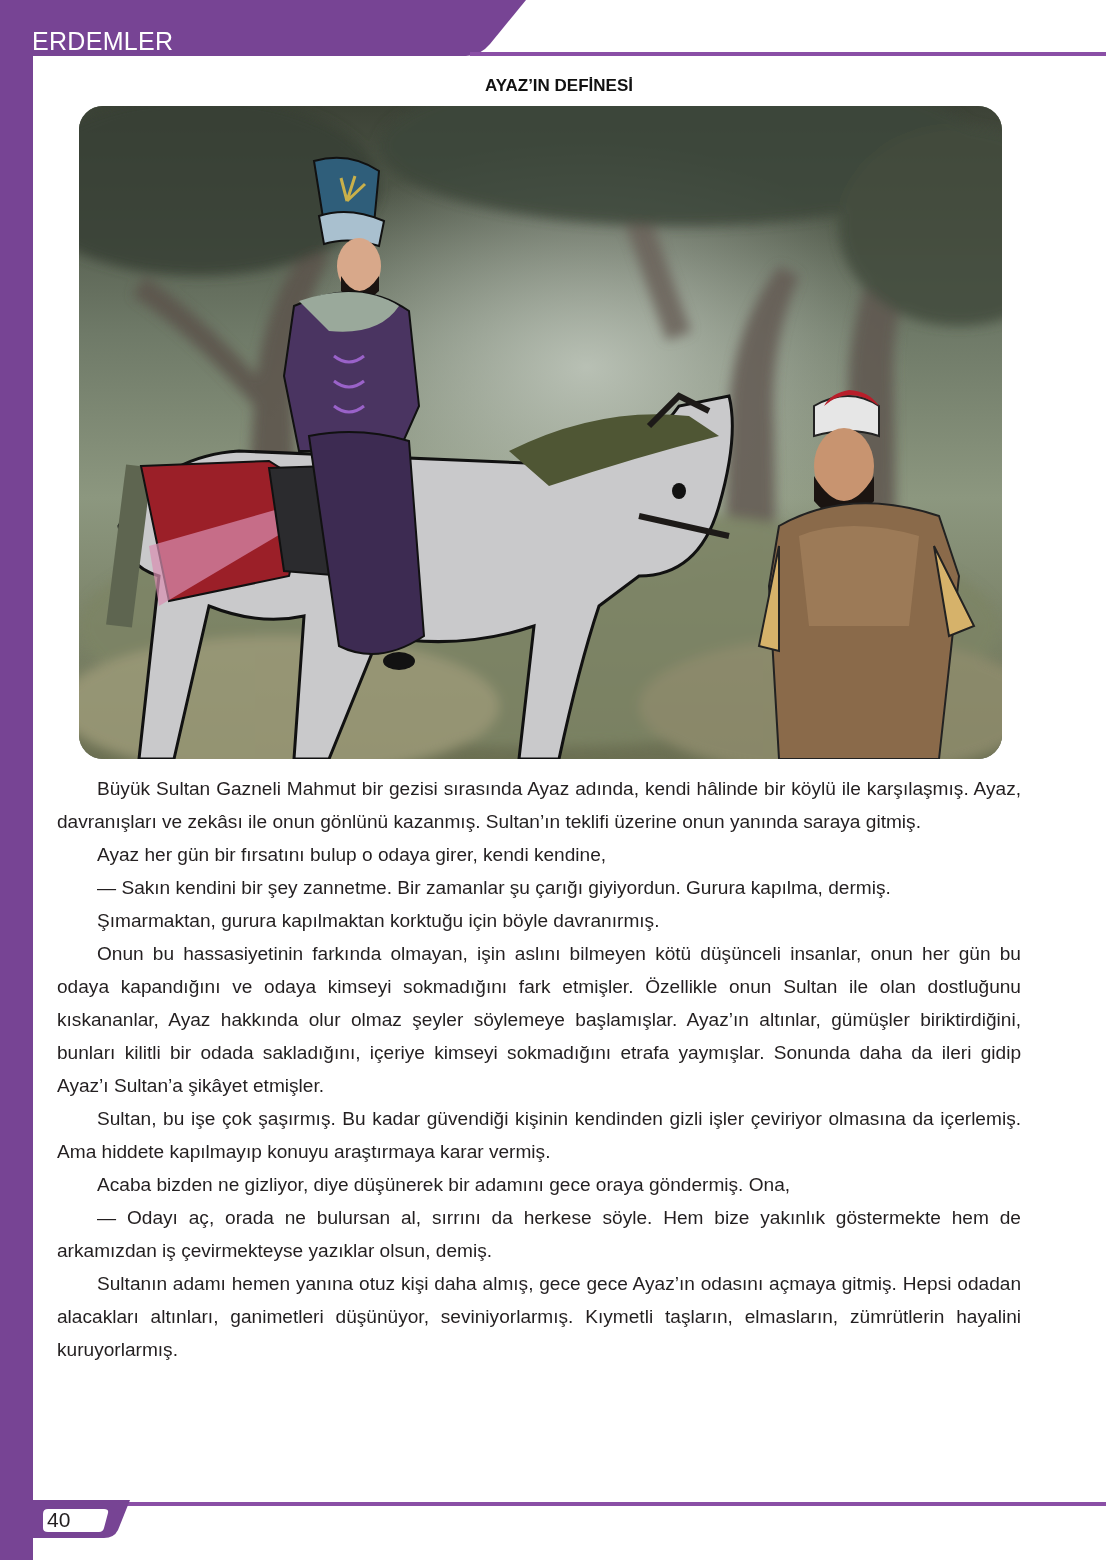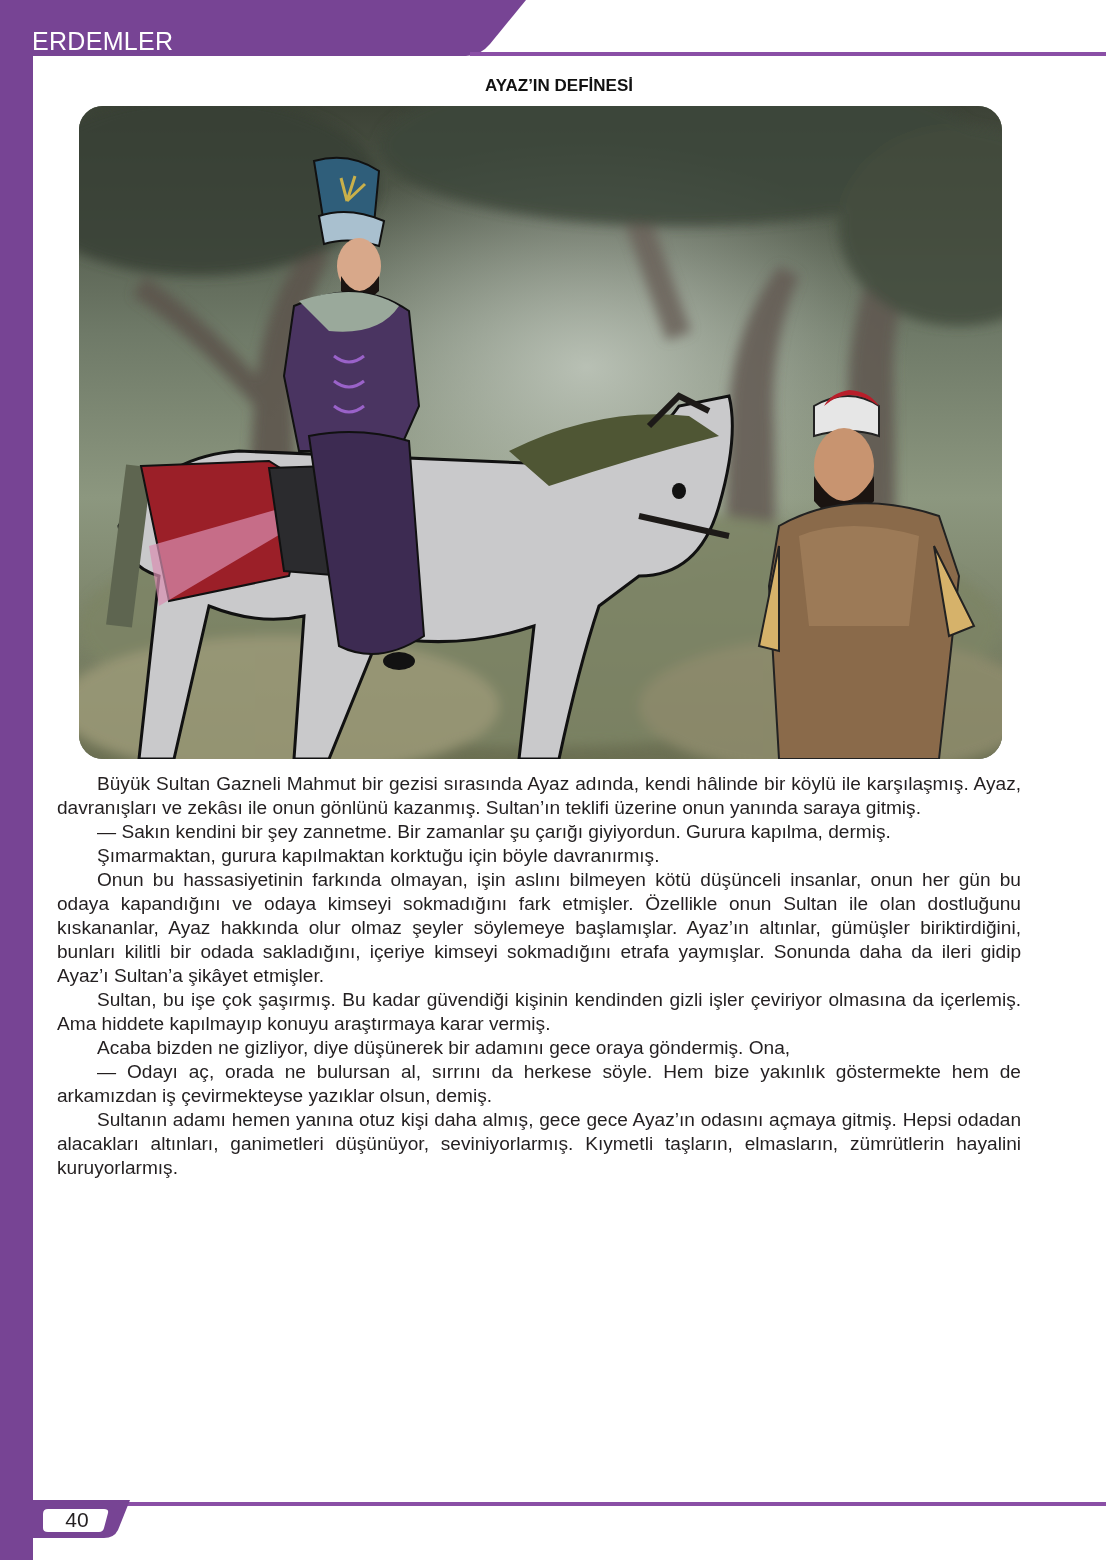--- a/index.html
+++ b/index.html
@@ -6,26 +6,26 @@
   body { width:1106px; height:1560px; position:relative; background:#ffffff; overflow:hidden;
          font-family:"Liberation Sans", sans-serif; color:#231f20; }
   .left-band { position:absolute; left:0; top:0; width:33px; height:1560px; background:var(--purple); }
   .header-band { position:absolute; left:0; top:0; width:540px; height:56px; }
   .header-band svg { display:block; }
   .section-title { position:absolute; left:32px; top:27px; font-size:25px; font-weight:normal; color:#ffffff; letter-spacing:0.3px; }
   .top-rule { position:absolute; left:470px; top:52px; width:636px; height:4px; background:var(--purple-line); }
   .story-title { position:absolute; left:0; width:1118px; top:76px; text-align:center; font-size:17px; font-weight:bold; color:#111; }
   .illustration { position:absolute; left:79px; top:106px; width:923px; height:653px; border-radius:24px; overflow:hidden; background:#5a6450; }
   .illustration svg { display:block; width:100%; height:100%; }
-  .story { position:absolute; left:57px; top:772px; width:964px; font-size:19.1px; line-height:24px; text-align:justify; }
+  .story { position:absolute; left:57px; top:772px; width:964px; font-size:19.1px; line-height:33px; text-align:justify; }
   .story p { margin:0; text-indent:40px; }
   .bottom-rule { position:absolute; left:110px; top:1502px; width:996px; height:4px; background:var(--purple-line); }
   .page-tab { position:absolute; left:0; top:1500px; width:135px; height:40px; }
   .page-tab svg { display:block; }
-  .page-number { position:absolute; left:47px; top:1508px; width:60px; height:22px; text-align:center; font-size:21px; color:#231f20; line-height:24px; }
+  .page-number { position:absolute; left:47px; top:1508px; width:60px; height:22px; text-align:left; font-size:21px; color:#231f20; line-height:24px; }
   :root { --purple:#774494; --purple-line:#8a4fa6; }
 </style>
 </head>
 <body>
 
 <div class="left-band"></div>
 
 <div class="header-band">
   <svg width="540" height="56" viewBox="0 0 540 56">
     <path d="M0 0 H526 L490 44 Q480 56 466 56 H0 Z" fill="#774494"></path>
@@ -101,20 +101,21 @@
       <path d="M700 420 Q770 380 860 410 L880 470 L860 653 L700 653 L690 480 Z" fill="#8a6a4a" stroke="#222" stroke-width="2"></path>
       <path d="M720 430 Q770 410 840 430 L830 520 L730 520 Z" fill="#a98560" opacity="0.6"></path>
       <path d="M855 440 L895 520 L870 530 Z" fill="#d6b26a" stroke="#222" stroke-width="2"></path>
       <path d="M700 440 L680 540 L700 545 Z" fill="#d6b26a" stroke="#222" stroke-width="2"></path>
     </g>
   </svg>
 </div>
 
 <div class="story">
   <p>Büyük Sultan Gazneli Mahmut bir gezisi sırasında Ayaz adında, kendi hâlinde bir köylü ile karşılaşmış. Ayaz, davranışları ve zekâsı ile onun gönlünü kazanmış. Sultan’ın teklifi üzerine onun yanında saraya gitmiş.</p>
+  <p>Ayaz her gün bir fırsatını bulup o odaya girer, kendi kendine,</p>
   <p>— Sakın kendini bir şey zannetme. Bir zamanlar şu çarığı giyiyordun. Gurura kapılma, dermiş.</p>
   <p>Şımarmaktan, gurura kapılmaktan korktuğu için böyle davranırmış.</p>
   <p>Onun bu hassasiyetinin farkında olmayan, işin aslını bilmeyen kötü düşünceli insanlar, onun her gün bu odaya kapandığını ve odaya kimseyi sokmadığını fark etmişler. Özellikle onun Sultan ile olan dostluğunu kıskananlar, Ayaz hakkında olur olmaz şeyler söylemeye başlamışlar. Ayaz’ın altınlar, gümüşler biriktirdiğini, bunları kilitli bir odada sakladığını, içeriye kimseyi sokmadığını etrafa yaymışlar. Sonunda daha da ileri gidip Ayaz’ı Sultan’a şikâyet etmişler.</p>
   <p>Sultan, bu işe çok şaşırmış. Bu kadar güvendiği kişinin kendinden gizli işler çeviriyor olmasına da içerlemiş. Ama hiddete kapılmayıp konuyu araştırmaya karar vermiş.</p>
   <p>Acaba bizden ne gizliyor, diye düşünerek bir adamını gece oraya göndermiş. Ona,</p>
   <p>— Odayı aç, orada ne bulursan al, sırrını da herkese söyle. Hem bize yakınlık göstermekte hem de arkamızdan iş çevirmekteyse yazıklar olsun, demiş.</p>
   <p>Sultanın adamı hemen yanına otuz kişi daha almış, gece gece Ayaz’ın odasını açmaya gitmiş. Hepsi odadan alacakları altınları, ganimetleri düşünüyor, seviniyorlarmış. Kıymetli taşların, elmasların, zümrütlerin hayalini kuruyorlarmış.</p>
 </div>
 
 <div class="bottom-rule"></div>

